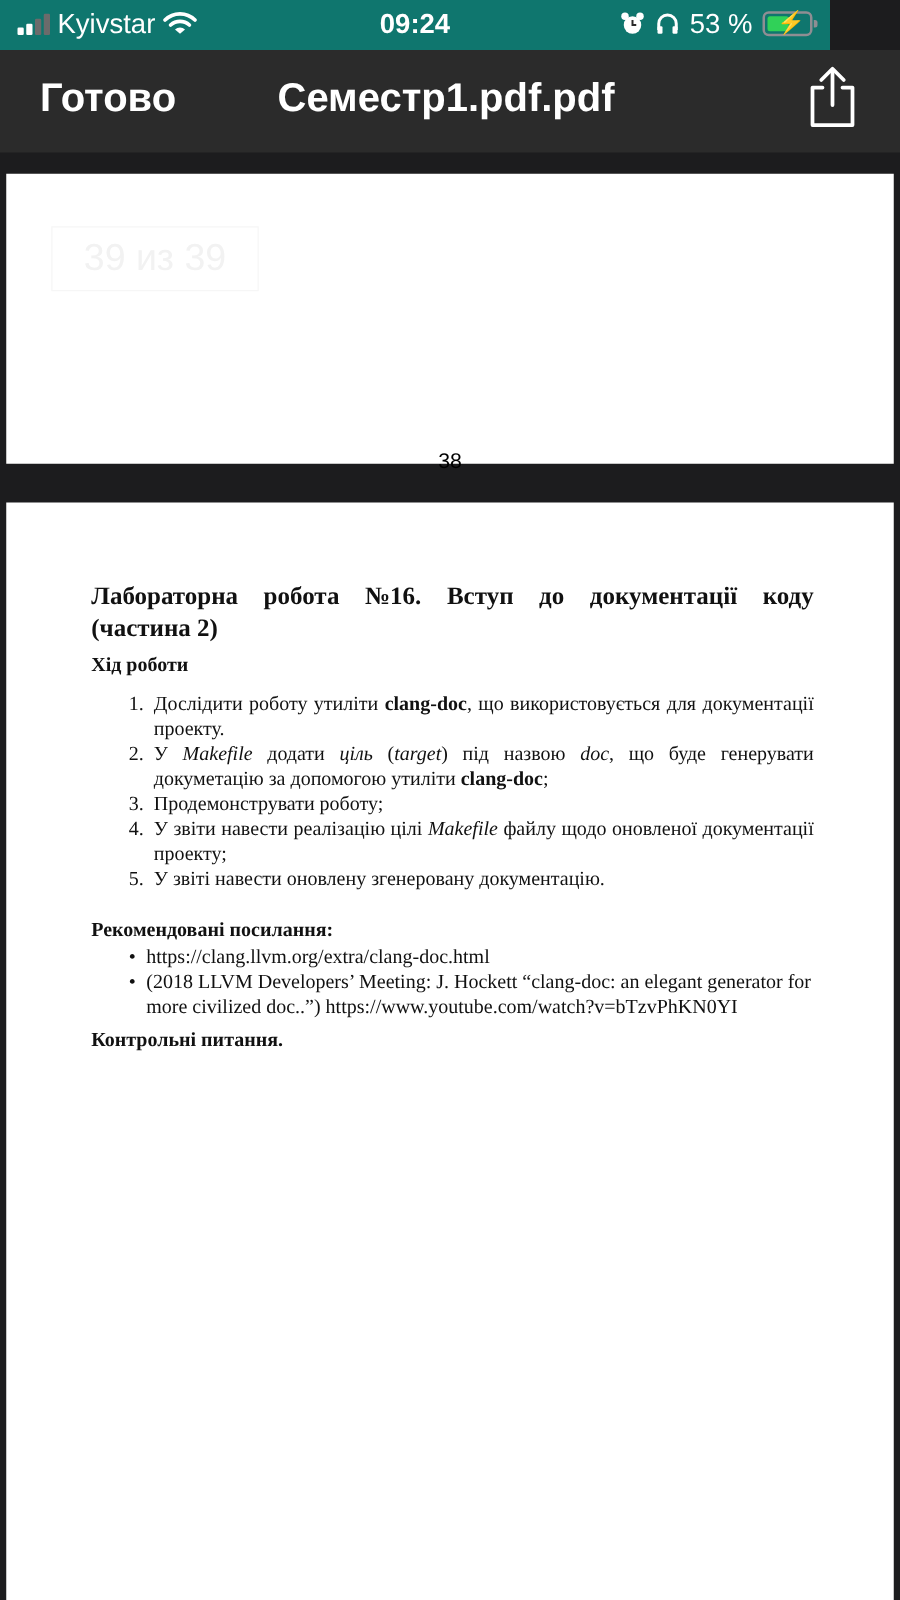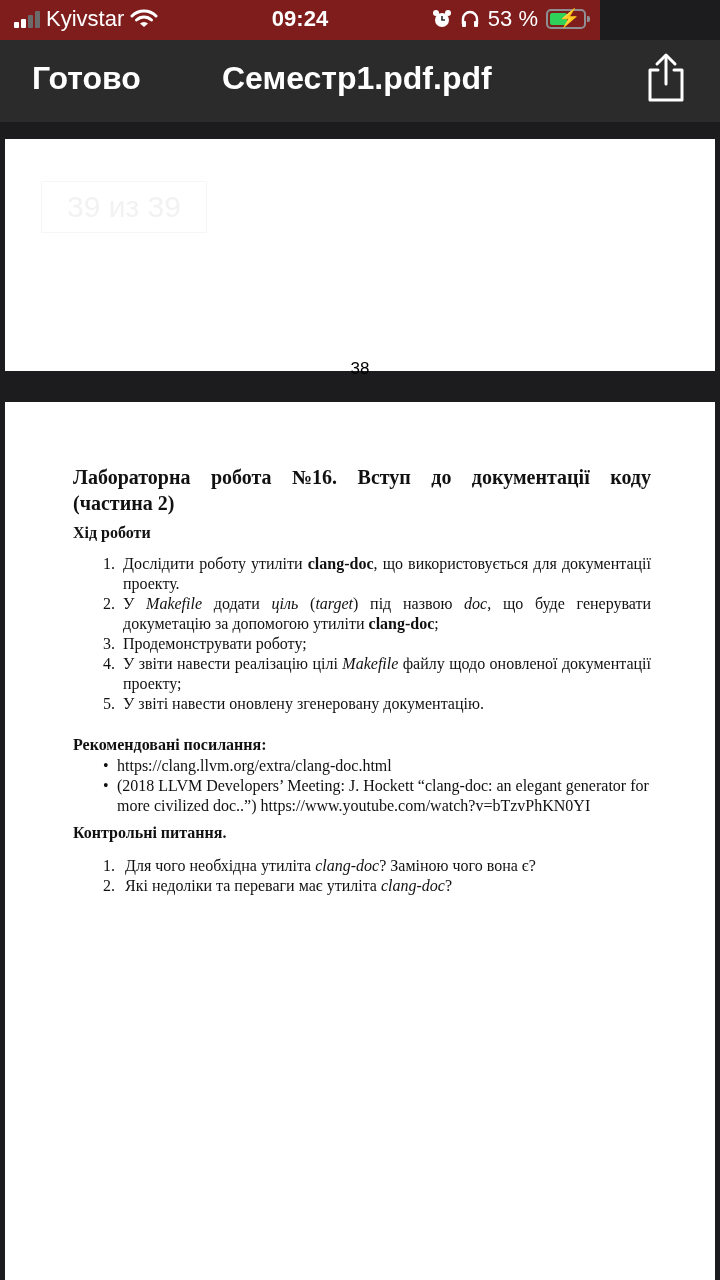--- a/index.html
+++ b/index.html
@@ -1,19 +1,19 @@
 <!DOCTYPE html>
 <html><head>
 <meta charset="utf-8">
 <style>
   * { box-sizing: border-box; margin: 0; padding: 0; }
   html, body { width: 720px; height: 1280px; background: #1c1c1e; overflow: hidden; }
   body { position: relative; font-family: "Liberation Sans", sans-serif; }
 
-  .statusbar { position: absolute; left: 0; top: 0; width: 600px; height: 40px; background: #7f1d1d; color: #fff; }
+  .statusbar { position: absolute; left: 0; top: 0; width: 664px; height: 40px; background: #0f766e; color: #fff; }
   .sb-left { position: absolute; left: 14px; top: 6px; display: flex; align-items: center; gap: 6px; font-size: 22px; }
   .signal { display: flex; align-items: flex-end; gap: 2px; height: 18px; }
   .signal span { width: 5px; background: #fff; border-radius: 1px; }
   .signal span.off { background: #6b6b6b; }
   .sb-time { position: absolute; left: 0; right: 0; top: 6px; text-align: center; font-size: 22px; font-weight: bold; }
   .sb-right { position: absolute; right: 14px; top: 6px; display: flex; align-items: center; gap: 8px; font-size: 22px; }
   .battery { width: 40px; height: 20px; border: 2px solid #8e8e93; border-radius: 5px; position: relative; padding: 2px; }
   .battery .fill { height: 100%; background: #30d158; border-radius: 2px; }
   .battery .bolt { position: absolute; left: 10px; top: -4px; font-size: 18px; color: #fff; }
   .battery::after { content: ""; position: absolute; right: -6px; top: 5px; width: 3px; height: 6px; background: #8e8e93; border-radius: 0 2px 2px 0; }
@@ -123,18 +123,14 @@
         <li><span>У звіті навести оновлену згенеровану документацію.</span></li>
       </ol>
 
     <div class="section-head refs-head">Рекомендовані посилання:</div>
     <ul class="refs">
       <li>https://clang.llvm.org/extra/clang-doc.html</li>
       <li>(2018 LLVM Developers’ Meeting: J. Hockett “clang-doc: an elegant generator for more civilized doc..”) https://www.youtube.com/watch?v=bTzvPhKN0YI</li>
     </ul>
 
     <div class="section-head q-head">Контрольні питання.</div>
-    <ol class="questions" id="questions">
-        <li><span>Для чого необхідна утиліта </span><i>clang-doc</i><span>? Заміною чого вона є?</span></li>
-        <li><span>Які недоліки та переваги має утиліта </span><i>clang-doc</i><span>?</span></li>
-      </ol>
   </div>
 </div>
 
 </body></html>

